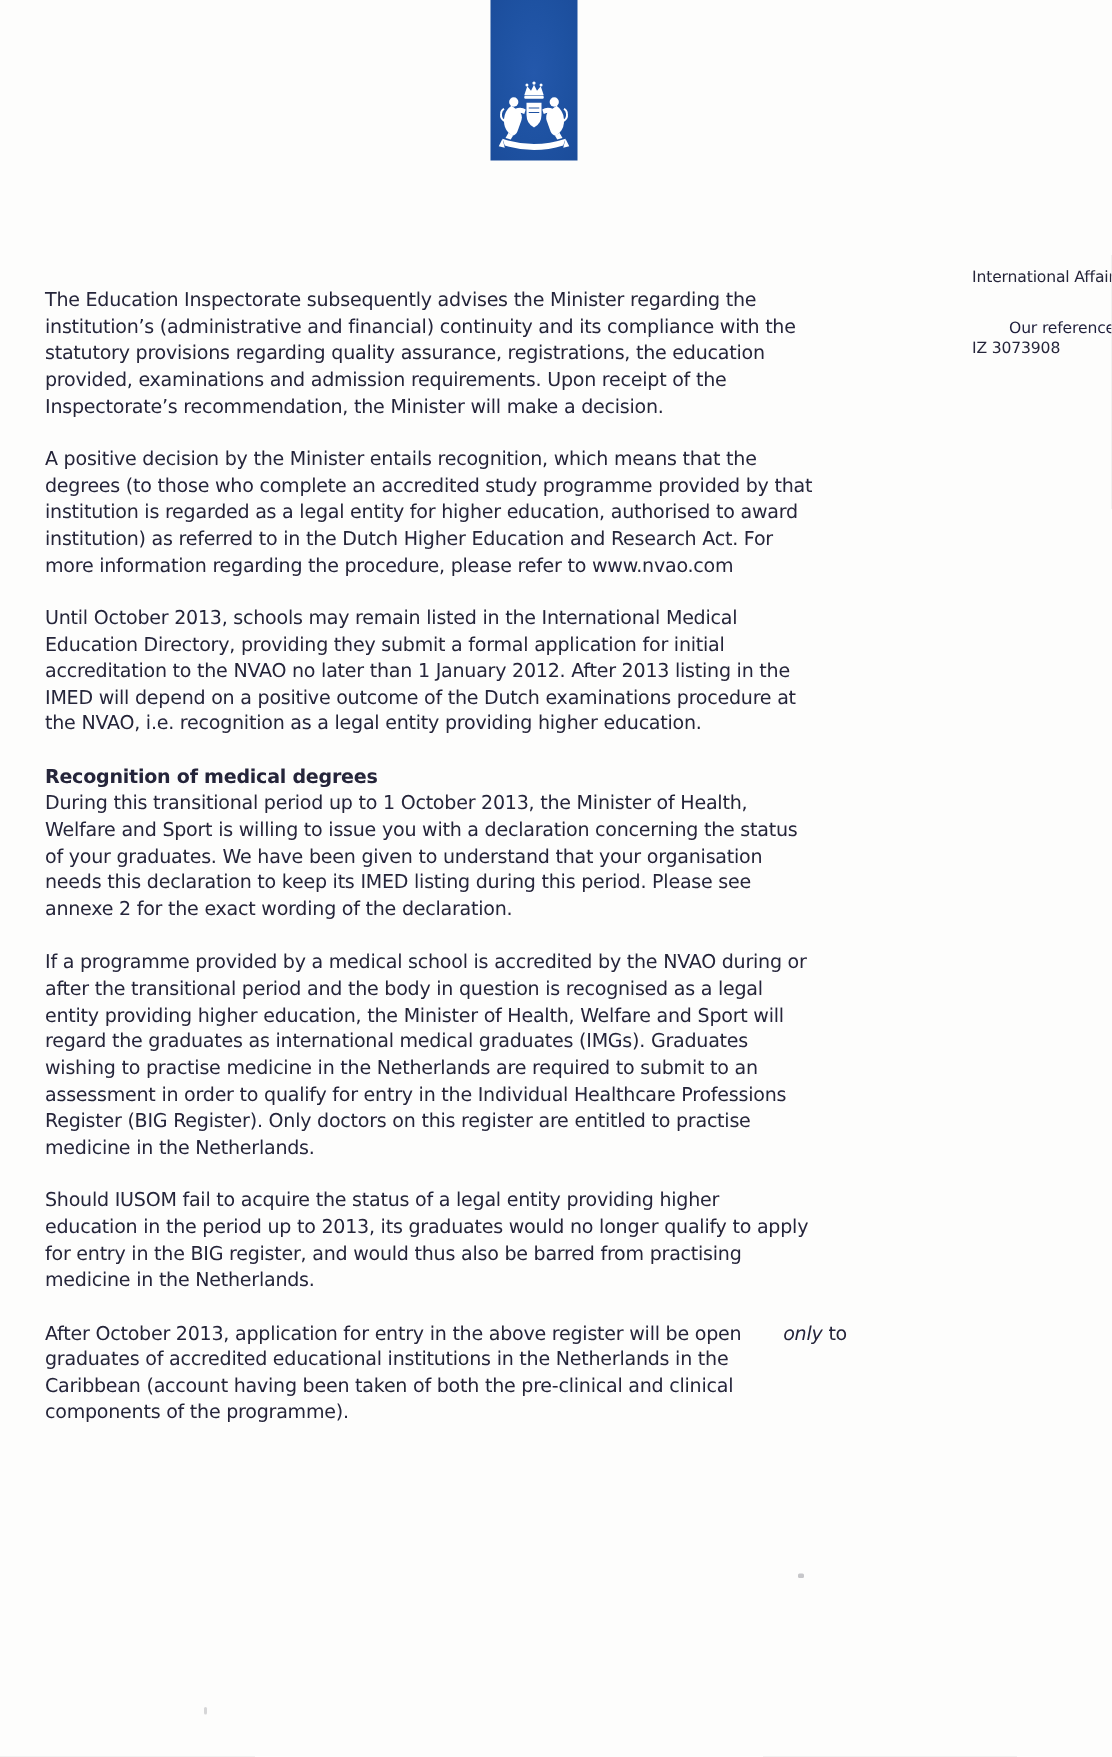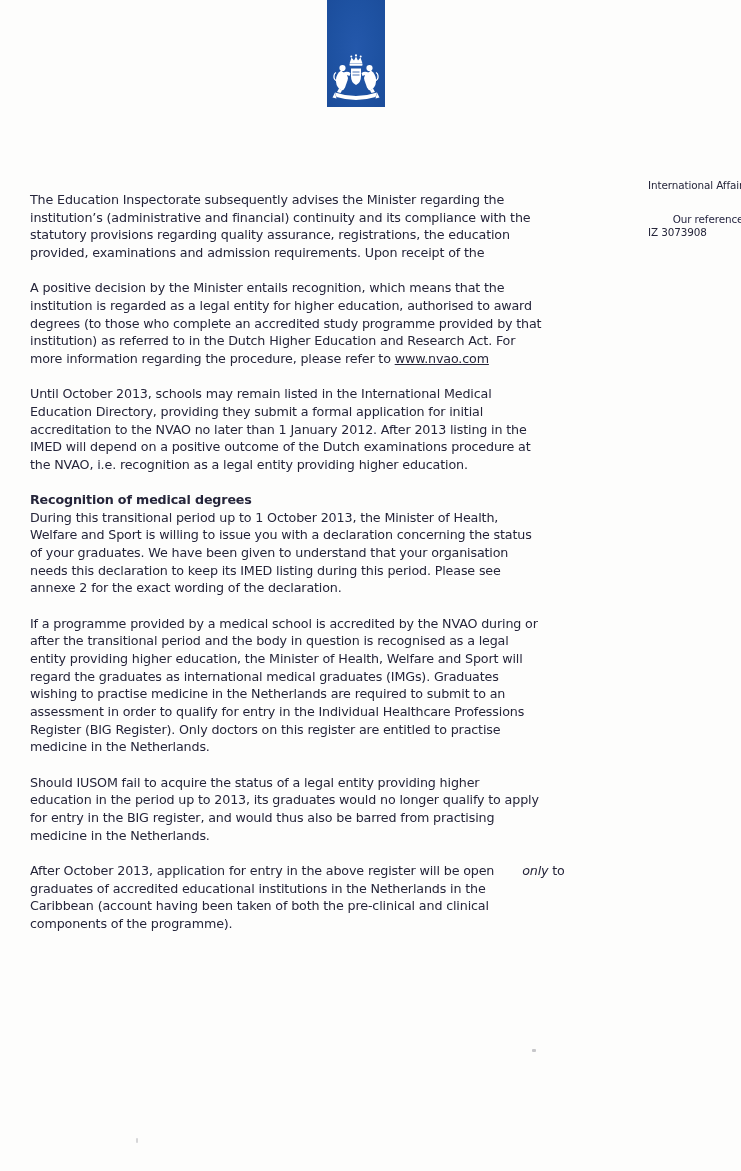--- a/index.html
+++ b/index.html
@@ -16,21 +16,21 @@
   }
   .logo-block svg { position:absolute; left:3px; top:53px; width:52px; height:48px; }
   
   .letter-body {
     position:absolute; left:30px; top:191px; width:585px;
     font-size:12.7px; line-height:17.65px; letter-spacing:-0.15px;
   }
   .para { margin:0 0 17.65px 0; }
   .para-heading { font-weight:bold; white-space:nowrap; }
   .line { white-space:nowrap; }
-  .link { text-decoration:underline; }
+  .link { }
   em { font-style:italic;margin-left:24px; }
   
   .sidebar {
     position:absolute; left:648px; top:179px; width:120px;
     font-size:10.4px; line-height:13px; letter-spacing:-0.1px;
   }
   .sidebar .dept { margin-bottom:21px; }
   .sidebar .ref-label { font-weight:normal; color:#1f1f3c;text-align:center; }
   
   .page-indicator {
@@ -80,25 +80,26 @@
     <div class="ref-label">Our reference</div>
     <div class="ref-value">IZ 3073908</div>
   </div>
 
   <div class="letter-body">
       <div class="para">
         <div class="line">The Education Inspectorate subsequently advises the Minister regarding the</div>
         <div class="line">institution’s (administrative and financial) continuity and its compliance with the</div>
         <div class="line">statutory provisions regarding quality assurance, registrations, the education</div>
         <div class="line">provided, examinations and admission requirements. Upon receipt of the</div>
+        <div class="line">Inspectorate’s recommendation, the Minister will make a decision.</div>
       </div>
       <div class="para">
         <div class="line">A positive decision by the Minister entails recognition, which means that the</div>
+        <div class="line">degrees (to those who complete an accredited study programme provided by that</div>
         <div class="line">institution is regarded as a legal entity for higher education, authorised to award</div>
-        <div class="line">degrees (to those who complete an accredited study programme provided by that</div>
         <div class="line">institution) as referred to in the Dutch Higher Education and Research Act. For</div>
         <div class="line">more information regarding the procedure, please refer to <span class="link">www.nvao.com</span></div>
       </div>
       <div class="para">
         <div class="line">Until October 2013, schools may remain listed in the International Medical</div>
         <div class="line">Education Directory, providing they submit a formal application for initial</div>
         <div class="line">accreditation to the NVAO no later than 1 January 2012. After 2013 listing in the</div>
         <div class="line">IMED will depend on a positive outcome of the Dutch examinations procedure at</div>
         <div class="line">the NVAO, i.e. recognition as a legal entity providing higher education.</div>
       </div>

